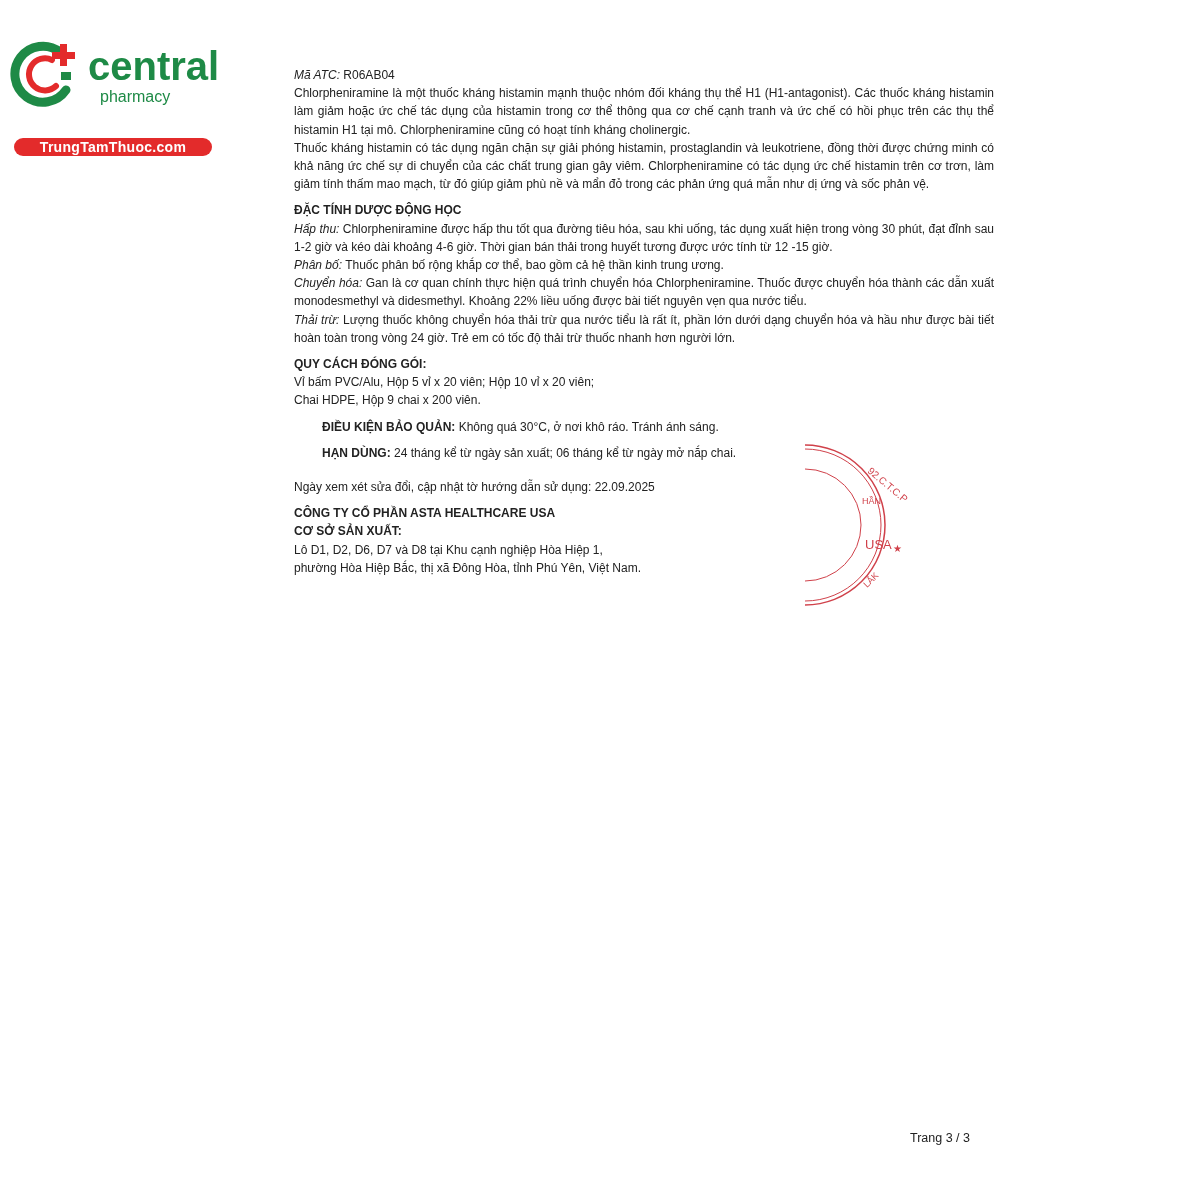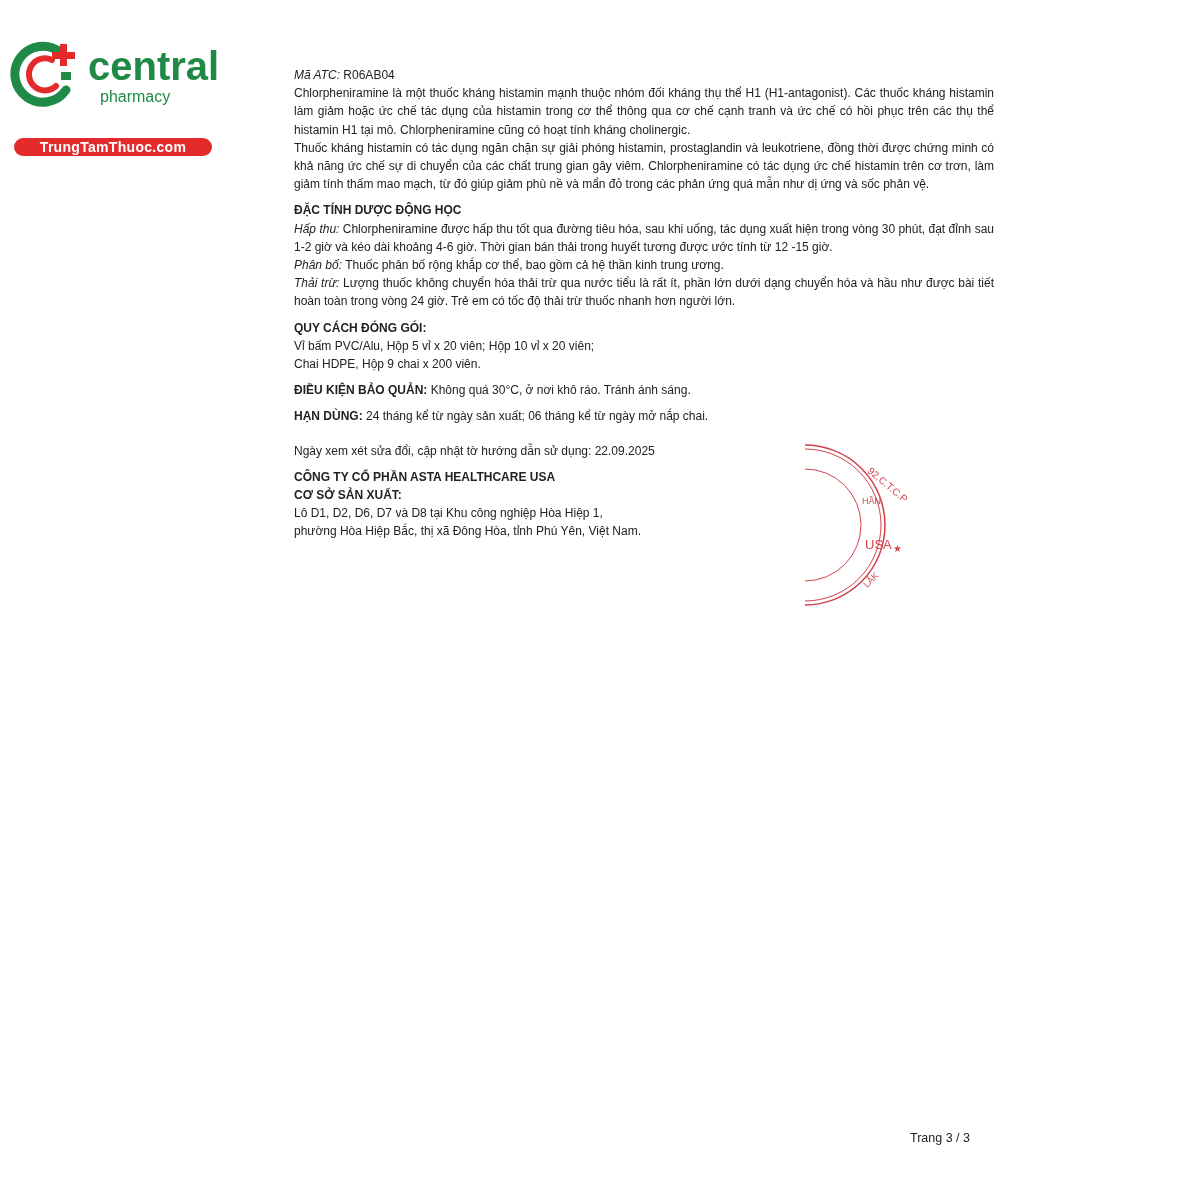--- a/index.html
+++ b/index.html
@@ -9,21 +9,21 @@
     }
     .logo { position:absolute; left:10px; top:38px; width:205px; height:100px; }
     .logo-mark { position:absolute; left:0; top:0; width:72px; height:72px; }
     .logo-word { position:absolute; left:78px; top:6px; font-size:40px; font-weight:bold; color:#1e8a46; letter-spacing:0px; line-height:44px; }
     .logo-sub { position:absolute; left:90px; top:50px; font-size:16px; font-weight:normal; color:#1e8a46; line-height:18px; }
     .logo-bar { position:absolute; left:4px; top:80px; width:198px; height:18px; border-radius:9px; background:#e32b2b; color:#fff; font-size:14px; font-weight:bold; text-align:center; line-height:18px; letter-spacing:0.3px;margin-top:20px; }
 
     .doc { position:absolute; left:294px; top:66px; width:700px; font-size:12px; line-height:18.2px; color:#222; }
     .doc p { margin:0; }
     .doc .gap { height:8px; }
-    .h { font-weight:bold; }
+    .h { font-weight:bold;margin-left:28px; }
     .it { font-style:italic; }
     .j { text-align:justify; }
 
     .stamp { position:absolute; left:805px; top:440px; width:120px; height:170px; overflow:hidden; }
     .page-num { position:absolute; left:910px; top:1131px; font-size:12.5px; color:#222; }
   </style>
 </head>
 <body>
 
 <div class="logo">
@@ -41,39 +41,40 @@
 
 <div class="doc">
   <p><span class="it">Mã ATC:</span> <span>R06AB04</span></p>
   <p class="j">Chlorpheniramine là một thuốc kháng histamin mạnh thuộc nhóm đối kháng thụ thể H1 (H1-antagonist). Các thuốc kháng histamin làm giảm hoặc ức chế tác dụng của histamin trong cơ thể thông qua cơ chế cạnh tranh và ức chế có hồi phục trên các thụ thể histamin H1 tại mô. Chlorpheniramine cũng có hoạt tính kháng cholinergic.</p>
   <p class="j">Thuốc kháng histamin có tác dụng ngăn chặn sự giải phóng histamin, prostaglandin và leukotriene, đồng thời được chứng minh có khả năng ức chế sự di chuyển của các chất trung gian gây viêm. Chlorpheniramine có tác dụng ức chế histamin trên cơ trơn, làm giảm tính thấm mao mạch, từ đó giúp giảm phù nề và mẩn đỏ trong các phản ứng quá mẫn như dị ứng và sốc phản vệ.</p>
   <div class="gap"></div>
 
   <p class="h">ĐẶC TÍNH DƯỢC ĐỘNG HỌC</p>
   <p class="j"><span class="it">Hấp thu:</span><span> Chlorpheniramine được hấp thu tốt qua đường tiêu hóa, sau khi uống, tác dụng xuất hiện trong vòng 30 phút, đạt đỉnh sau 1-2 giờ và kéo dài khoảng 4-6 giờ. Thời gian bán thải trong huyết tương được ước tính từ 12 -15 giờ.</span></p>
   <p class="j"><span class="it">Phân bố:</span><span> Thuốc phân bố rộng khắp cơ thể, bao gồm cả hệ thần kinh trung ương.</span></p>
+  <p class="j"><span class="it">Chuyển hóa:</span><span> Gan là cơ quan chính thực hiện quá trình chuyển hóa Chlorpheniramine. Thuốc được chuyển hóa thành các dẫn xuất monodesmethyl và didesmethyl. Khoảng 22% liều uống được bài tiết nguyên vẹn qua nước tiểu.</span></p>
   <p class="j"><span class="it">Thải trừ:</span><span> Lượng thuốc không chuyển hóa thải trừ qua nước tiểu là rất ít, phần lớn dưới dạng chuyển hóa và hầu như được bài tiết hoàn toàn trong vòng 24 giờ. Trẻ em có tốc độ thải trừ thuốc nhanh hơn người lớn.</span></p>
   <div class="gap"></div>
 
   <p class="h">QUY CÁCH ĐÓNG GÓI:</p>
   <p>Vỉ bấm PVC/Alu, Hộp 5 vỉ x 20 viên; Hộp 10 vỉ x 20 viên;</p>
   <p>Chai HDPE, Hộp 9 chai x 200 viên.</p>
   <div class="gap"></div>
 
   <p><span class="h">ĐIỀU KIỆN BẢO QUẢN:</span><span> Không quá 30°C, ở nơi khô ráo. Tránh ánh sáng.</span></p>
   <div class="gap"></div>
   <p><span class="h">HẠN DÙNG:</span><span> 24 tháng kể từ ngày sản xuất;  06 tháng kể từ ngày mở nắp chai.</span></p>
   <div class="gap"></div>
   <div class="gap"></div>
   <p>Ngày xem xét sửa đổi, cập nhật tờ hướng dẫn sử dụng: 22.09.2025</p>
   <div class="gap"></div>
 
   <p class="h">CÔNG TY CỔ PHẦN ASTA HEALTHCARE USA</p>
   <p class="h">CƠ SỞ SẢN XUẤT:</p>
-  <p>Lô D1, D2, D6, D7 và D8 tại Khu công nghiệp Hòa Hiệp 1,</p>
+  <p>Lô D1, D2, D6, D7 và D8 tại Khu cạnh nghiệp Hòa Hiệp 1,</p>
   <p>phường Hòa Hiệp Bắc, thị xã Đông Hòa, tỉnh Phú Yên, Việt Nam.</p>
 </div>
 
 <div class="stamp">
   <svg width="120" height="170" viewBox="0 0 120 170">
     <circle cx="0" cy="85" r="80" fill="none" stroke="#d0414a" stroke-width="1.5"></circle>
     <circle cx="0" cy="85" r="76" fill="none" stroke="#d0414a" stroke-width="1"></circle>
     <circle cx="0" cy="85" r="56" fill="none" stroke="#d0414a" stroke-width="1"></circle>
     <text x="62" y="32" font-size="10" fill="#d0414a" font-family="Liberation Sans, sans-serif" transform="rotate(40 62 32)">92.C.T.C.P</text>
     <text x="88" y="112" font-size="10" fill="#d0414a" font-family="Liberation Sans, sans-serif">★</text>

